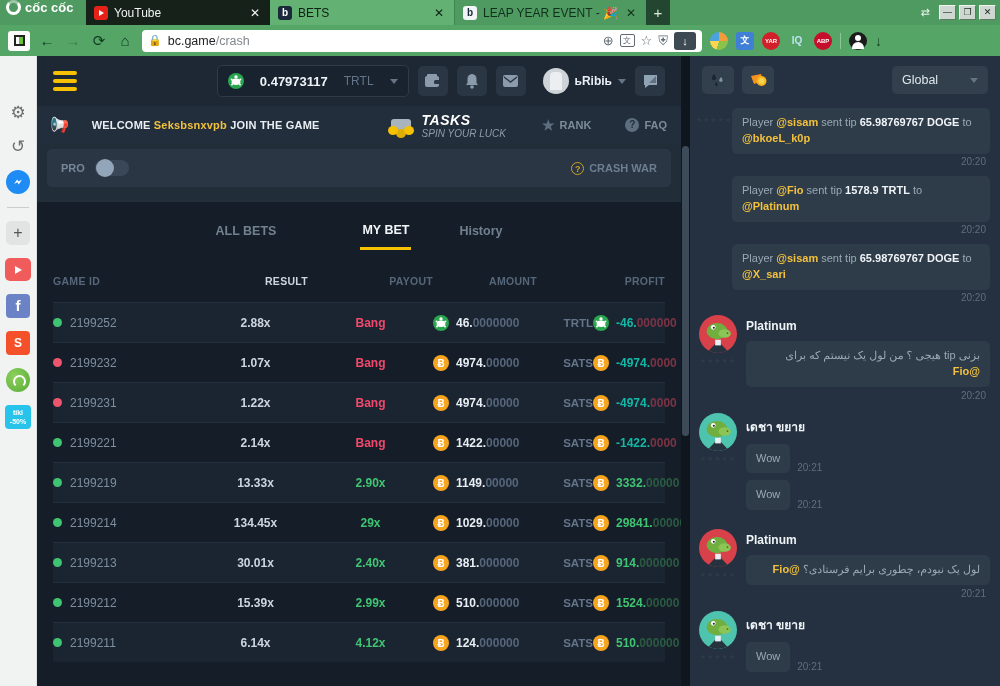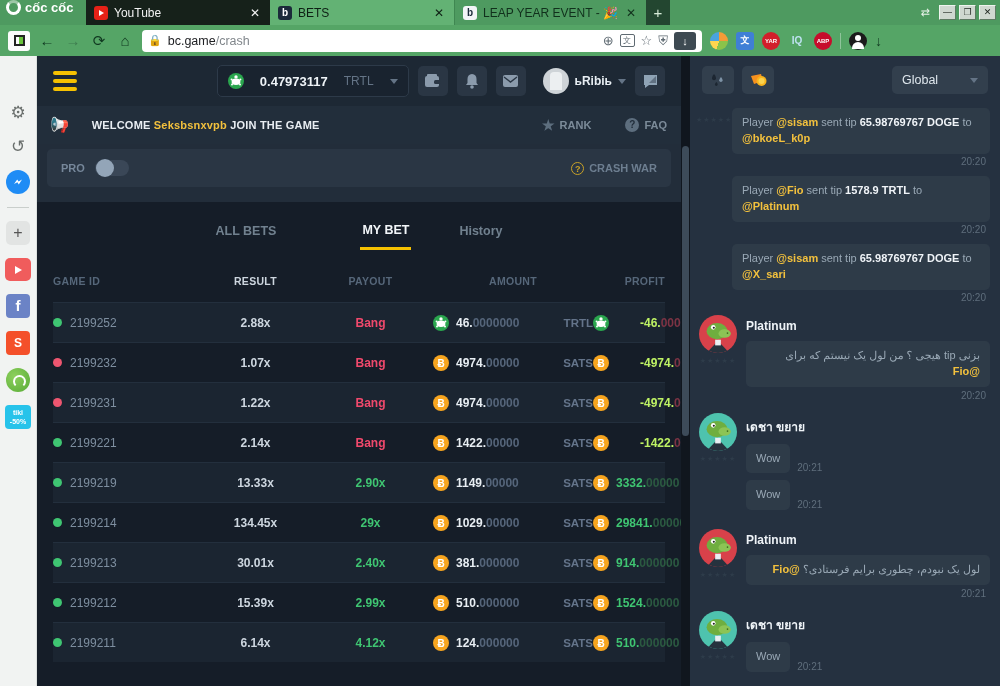--- a/index.html
+++ b/index.html
@@ -111,37 +111,37 @@
   .cw { display:flex; align-items:center; gap:5px; color:#6d7e90; font-size:11px; font-weight:bold; }
   .qm-y { width:13px; height:13px; border-radius:50%; border:1px solid #c9a227; color:#c9a227; font-size:9px; line-height:12px; text-align:center; font-weight:bold; }
 
   .bet-tabs { height:58px; display:flex; align-items:center; justify-content:center; gap:46px; }
   .btab { color:#71818f; font-size:12.5px; font-weight:bold; padding:10px 2px; }
   .btab.active { color:#f2f6f9; border-bottom:3px solid #f6c101;margin-left:36px; }
 
   .table { flex:1; display:flex; flex-direction:column; padding:0 16px; }
   .thead, .trow { display:grid; grid-template-columns: 150px 105px 125px 160px 1fr; align-items:center; }
   .thead { height:42px; color:#56677a; font-size:10.5px; font-weight:bold; letter-spacing:.3px; }
-  .thead .c-res,.thead .c-pay { text-align:center; }
+  .thead .c-res,.thead .c-pay { text-align:right; }
   .thead .c-amt { text-align:center; }
   .thead .c-pro { text-align:right; }
   .trow { height:40px; border-top:1px solid #232f3d; font-size:12px; }
   .trow:nth-child(odd) { background:#1b2531; }
   .cell-id { display:flex; align-items:center; gap:8px; color:#7e8fa0; }
   .dot { width:9px; height:9px; border-radius:50%; }
   .dot.green { background:#3fc572; } .dot.red { background:#ee5670; }
   .c-res { text-align:center; color:#cdd6df; font-weight:bold; }
   .c-pay { text-align:center; font-weight:bold; }
   .c-pay.bang { color:#f1496c; } .c-pay.win { color:#3fc572; }
   .c-amt, .c-pro { display:flex; align-items:center; gap:7px; }
   .c-pro { justify-content:flex-end; }
   .coin { width:16px; height:16px; flex:none; }
   .num { font-weight:bold; }
   .num .int { color:#e8eef3; } .num .dec { color:#55657a; }
-  .num.neg .int { color:#bef264;margin-left:24px; } .num.neg .dec { color:#7c3344; }
+  .num.neg .int { color:#14b8a6; } .num.neg .dec { color:#7c3344; }
   .num.pos .int { color:#3fc572; } .num.pos .dec { color:#2b5a41; }
   .ccur { color:#64748a; font-weight:bold; font-size:11.5px; }
   .c-amt .ccur { margin-left:auto; }
   .c-pro .ccur { margin-left:4px; }
 
   
   .pg-scroll { width:9px; background:#10161e; position:relative; }
   .pg-thumb { position:absolute; left:1px; width:7px; top:90px; height:290px; border-radius:4px; background:#3d4b59; }
 
   
@@ -308,20 +308,27 @@
         </div>
       </div>
 
       <div class="banner">
         <span class="mega">📢</span>
         <span class="wel">
           <span>WELCOME</span>
           <span class="uname">Seksbsnxvpb</span>
           <span>JOIN THE GAME</span>
         </span>
+        <div class="tasks">
+          <span class="chest"></span>
+          <span class="tasks-txt">
+            <div class="tasks-title">TASKS</div>
+            <div class="tasks-sub">SPIN YOUR LUCK</div>
+          </span>
+        </div>
         <div class="banner-fill"></div>
         <div class="rank">
           <span class="star-ic">★</span>
           <span>RANK</span>
         </div>
         <div class="faq">
           <span class="qm">?</span>
           <span>FAQ</span>
         </div>
       </div>

